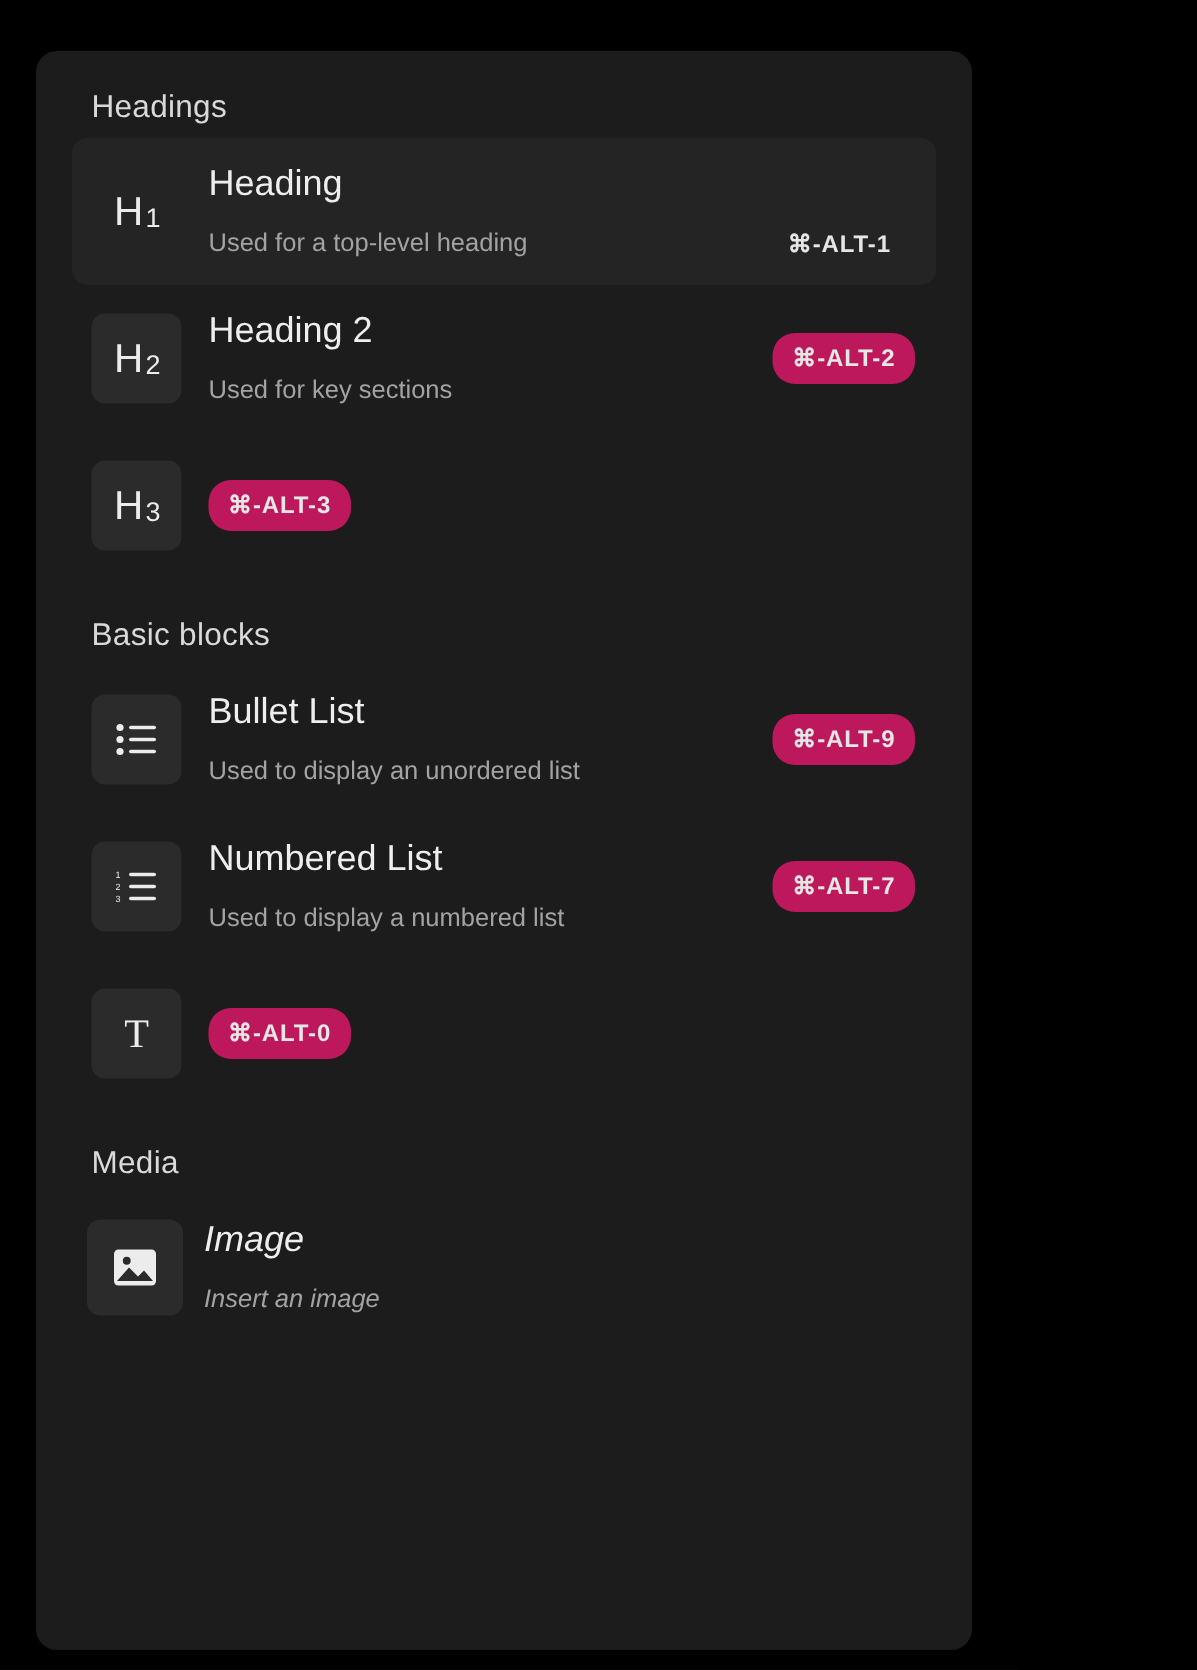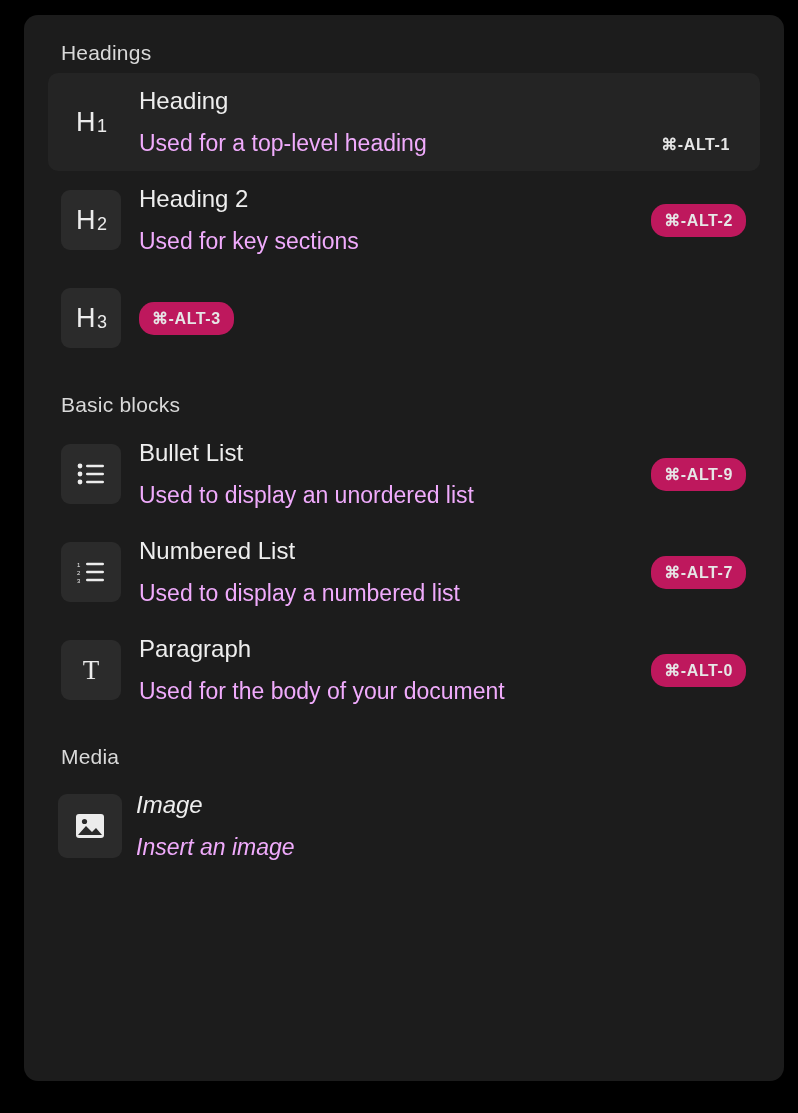--- a/index.html
+++ b/index.html
@@ -11,22 +11,22 @@
   }
   body {
     width: 798px;
     height: 1113px;
     overflow: hidden;
   }
 
   .menu-panel {
     position: absolute;
     left: 24px;
-    top: 15px;
-    width: 760px;
+    top: 34px;
+    width: 624px;
     height: 1066px;
     background: #1c1c1c;
     border-radius: 14px;
     padding: 0 24px;
     overflow: hidden;
   }
 
   .section-label {
     color: #d9d9d9;
     font-size: 21px;
@@ -84,22 +84,22 @@
     flex-direction: column;
     justify-content: space-between;
     gap: 15px;
   }
   .row-title {
     color: #eeeeee;
     font-size: 24px;
     line-height: 1.12;
   }
   .row-desc {
-    color: #f0abfc;
-    font-size: 23px;
+    color: #a3a3a3;
+    font-size: 17px;
     line-height: 1.15;
   }
 
   .shortcut {
     flex: 0 0 auto;
     color: #e6e6e6;
     font-size: 16px;
     font-weight: bold;
     letter-spacing: .6px;
     padding: 7px 13px;
@@ -190,24 +190,20 @@
       <div class="row-title">Numbered List</div>
       <div class="row-desc">Used to display a numbered list</div>
     </div>
     <div class="shortcut">⌘-ALT-7</div>
   </div>
 
   <div class="row">
     <div class="glyph-box">
       <span class="t-glyph">T</span>
     </div>
-    <div class="row-text">
-      <div class="row-title">Paragraph</div>
-      <div class="row-desc">Used for the body of your document</div>
-    </div>
     <div class="shortcut">⌘-ALT-0</div>
   </div>
 
   <div class="section-label media">Media</div>
 
   <div class="row" style="gap:14px; padding-left:10px;font-style:italic;">
     <div class="glyph-box" style="width:64px;height:64px;">
       <svg width="30" height="26" viewBox="0 0 30 26">
         <rect x="1" y="1" width="28" height="24" rx="3" fill="#ececec"></rect>
         <circle cx="9.5" cy="8.5" r="2.6" fill="#2b2b2b"></circle>

